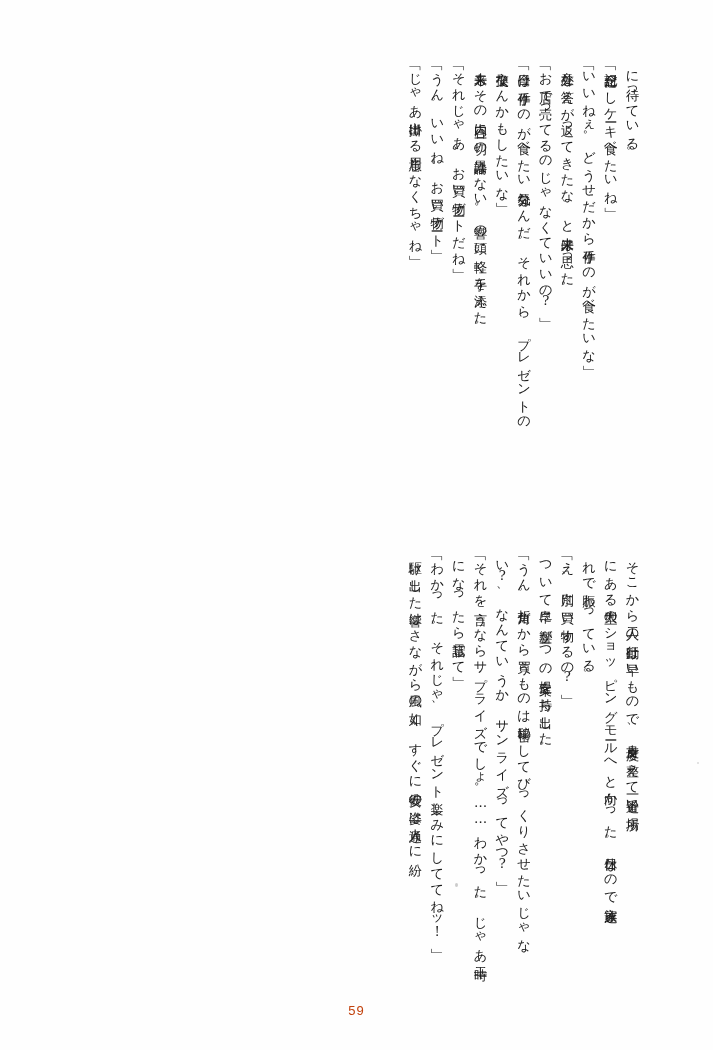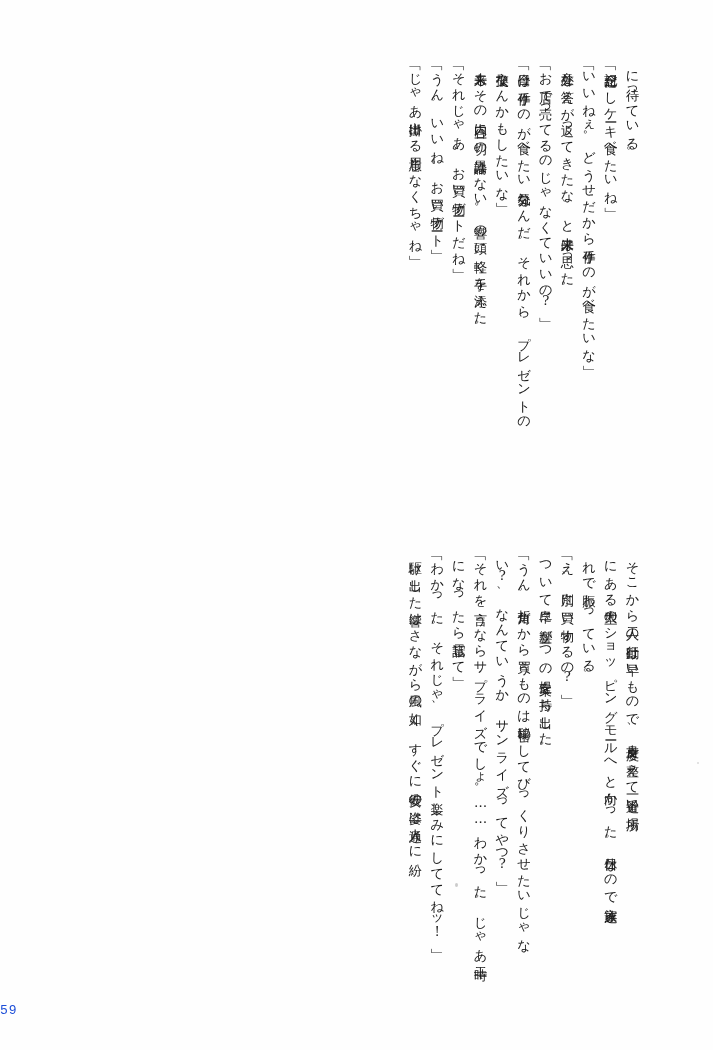--- a/index.html
+++ b/index.html
@@ -57,23 +57,24 @@
     top: 552px;
     right: 74px;
     height: 440px;
   }
 
   .page-number {
     position: absolute;
     left: 0;
     right: 0;
     bottom: 32px;
+    text-align: center;
     font-size: 13px;
-    font-family: Liberation Mono, monospace;
-    color: #1d4ed8;
+    font-family: Liberation Sans, sans-serif;
+    color: #c2410c;
     letter-spacing: 1px;
   }
 
   
   .speck {
     position: absolute;
     width: 3px;
     height: 4px;
     background: #b9b9b9;
     border-radius: 50%;

